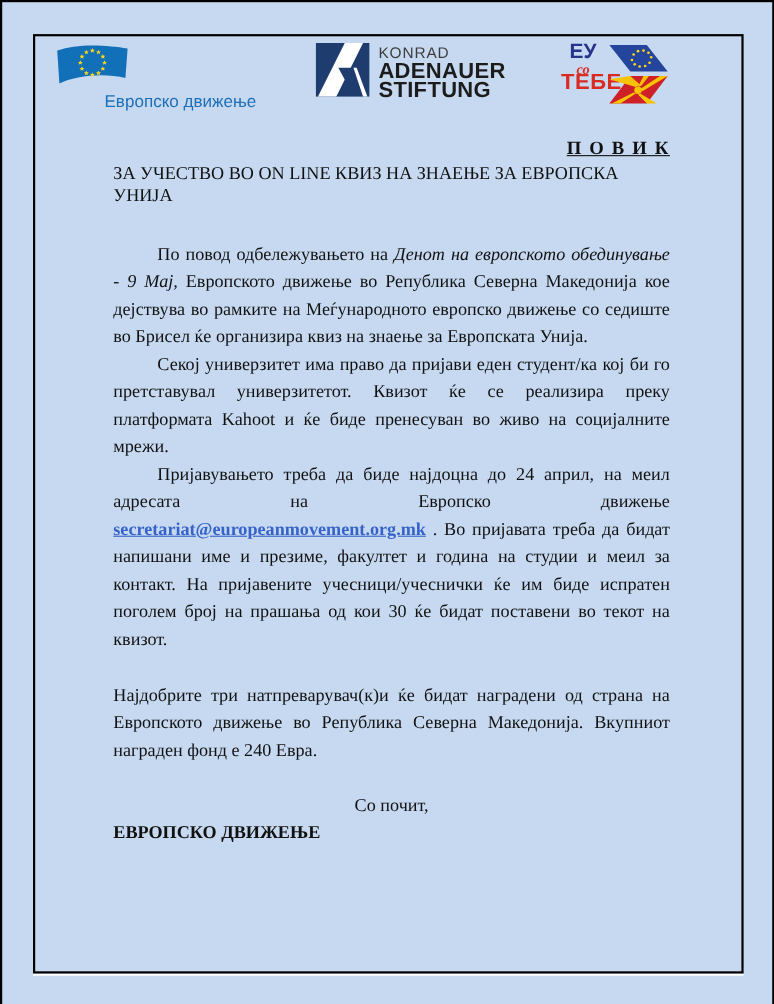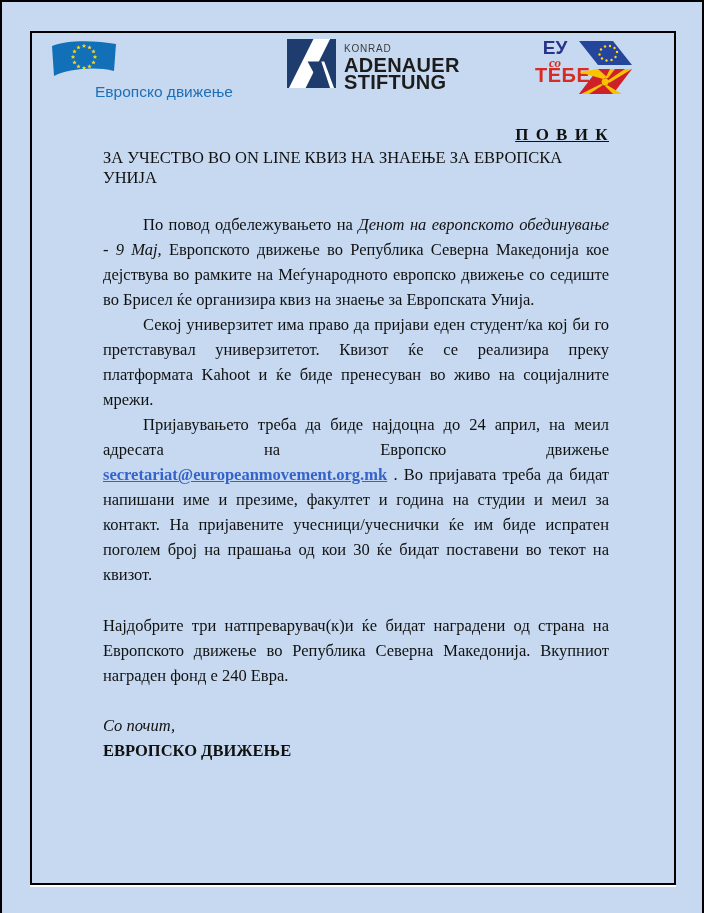--- a/index.html
+++ b/index.html
@@ -16,36 +16,36 @@
     box-shadow:0 2px 0 #ffffff;
   }
   
   .logo-em{position:absolute;left:16px;top:5px;width:200px;}
   .em-caption{
     margin:1px 0 0 47px;font-family:"Liberation Sans","DejaVu Sans",sans-serif;
     font-size:15.5px;color:#1d6fb8;white-space:nowrap;
   }
   .logo-kas{position:absolute;left:255px;top:6px;display:flex;gap:8px;}
   .kas-text{padding-top:1px;font-family:"Liberation Sans","DejaVu Sans",sans-serif;line-height:17px;}
-  .kas-l1{font-size:10px;color:#3c3c3c;letter-spacing:0.8px;}
+  .kas-l1{font-size:14px;color:#3c3c3c;letter-spacing:0.8px;}
   .kas-l2,.kas-l3{font-size:20px;font-weight:bold;color:#1c1c1c;letter-spacing:0.3px;}
-  .logo-ewy{position:absolute;left:503px;top:6px;display:flex;align-items:flex-start;}
+  .logo-ewy{position:absolute;left:478px;top:6px;display:flex;align-items:flex-start;}
   .ewy-text{width:40px;text-align:center;font-family:"Liberation Sans","DejaVu Sans",sans-serif;}
   .ewy-eu{font-size:19px;font-weight:bold;color:#27348b;line-height:18px;}
   .ewy-so{font-size:13px;font-weight:bold;font-style:italic;color:#d92b21;line-height:11px;font-family:Liberation Serif, serif;}
   .ewy-tebe{font-size:20px;font-weight:bold;color:#d92b21;line-height:15px;letter-spacing:0.5px;}
   .ewy-arrow{margin-left:2px;margin-top:2px;}
   
   .doc-title{margin-top:92px;text-align:right;font-size:17px;font-weight:bold;}
   .doc-title span{text-decoration:underline;letter-spacing:1.5px;}
   .doc-subtitle{margin-top:3px;text-align:left;font-size:16.5px;}
-  .doc-body{margin-top:24px;font-size:16.5px;line-height:25px;text-align:justify;}
+  .doc-body{margin-top:30px;font-size:16.5px;line-height:25px;text-align:justify;}
   .para{margin:0;text-indent:40px;}
   .award{margin-top:26px;text-indent:0;}
-  .closing{margin:25px 0 0 0;text-indent:0;text-align:left;font-style:italic;}
+  .closing{margin:25px 0 0 0;text-indent:0;text-align:center;}
   .signature{margin:0;font-weight:bold;text-align:left;}
   .email-link{color:#3563c9;font-weight:bold;text-decoration:underline;cursor:pointer;}
   i.accent{font-style:italic;}
 </style>
 </head>
 <body>
 
 <div class="screen">
   <div class="frame">
 

